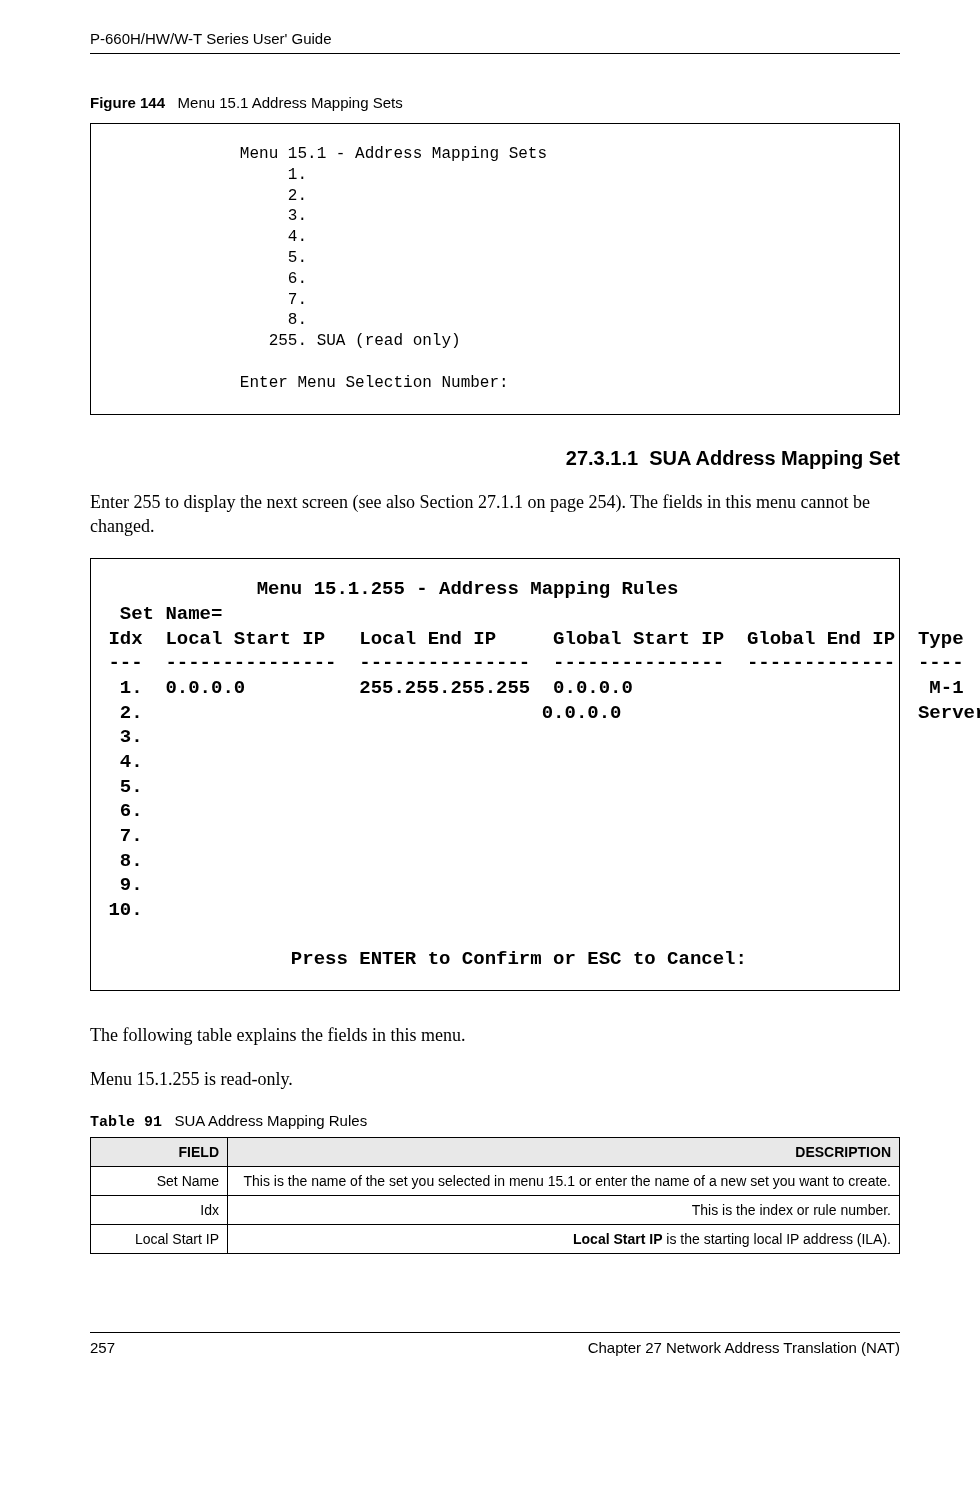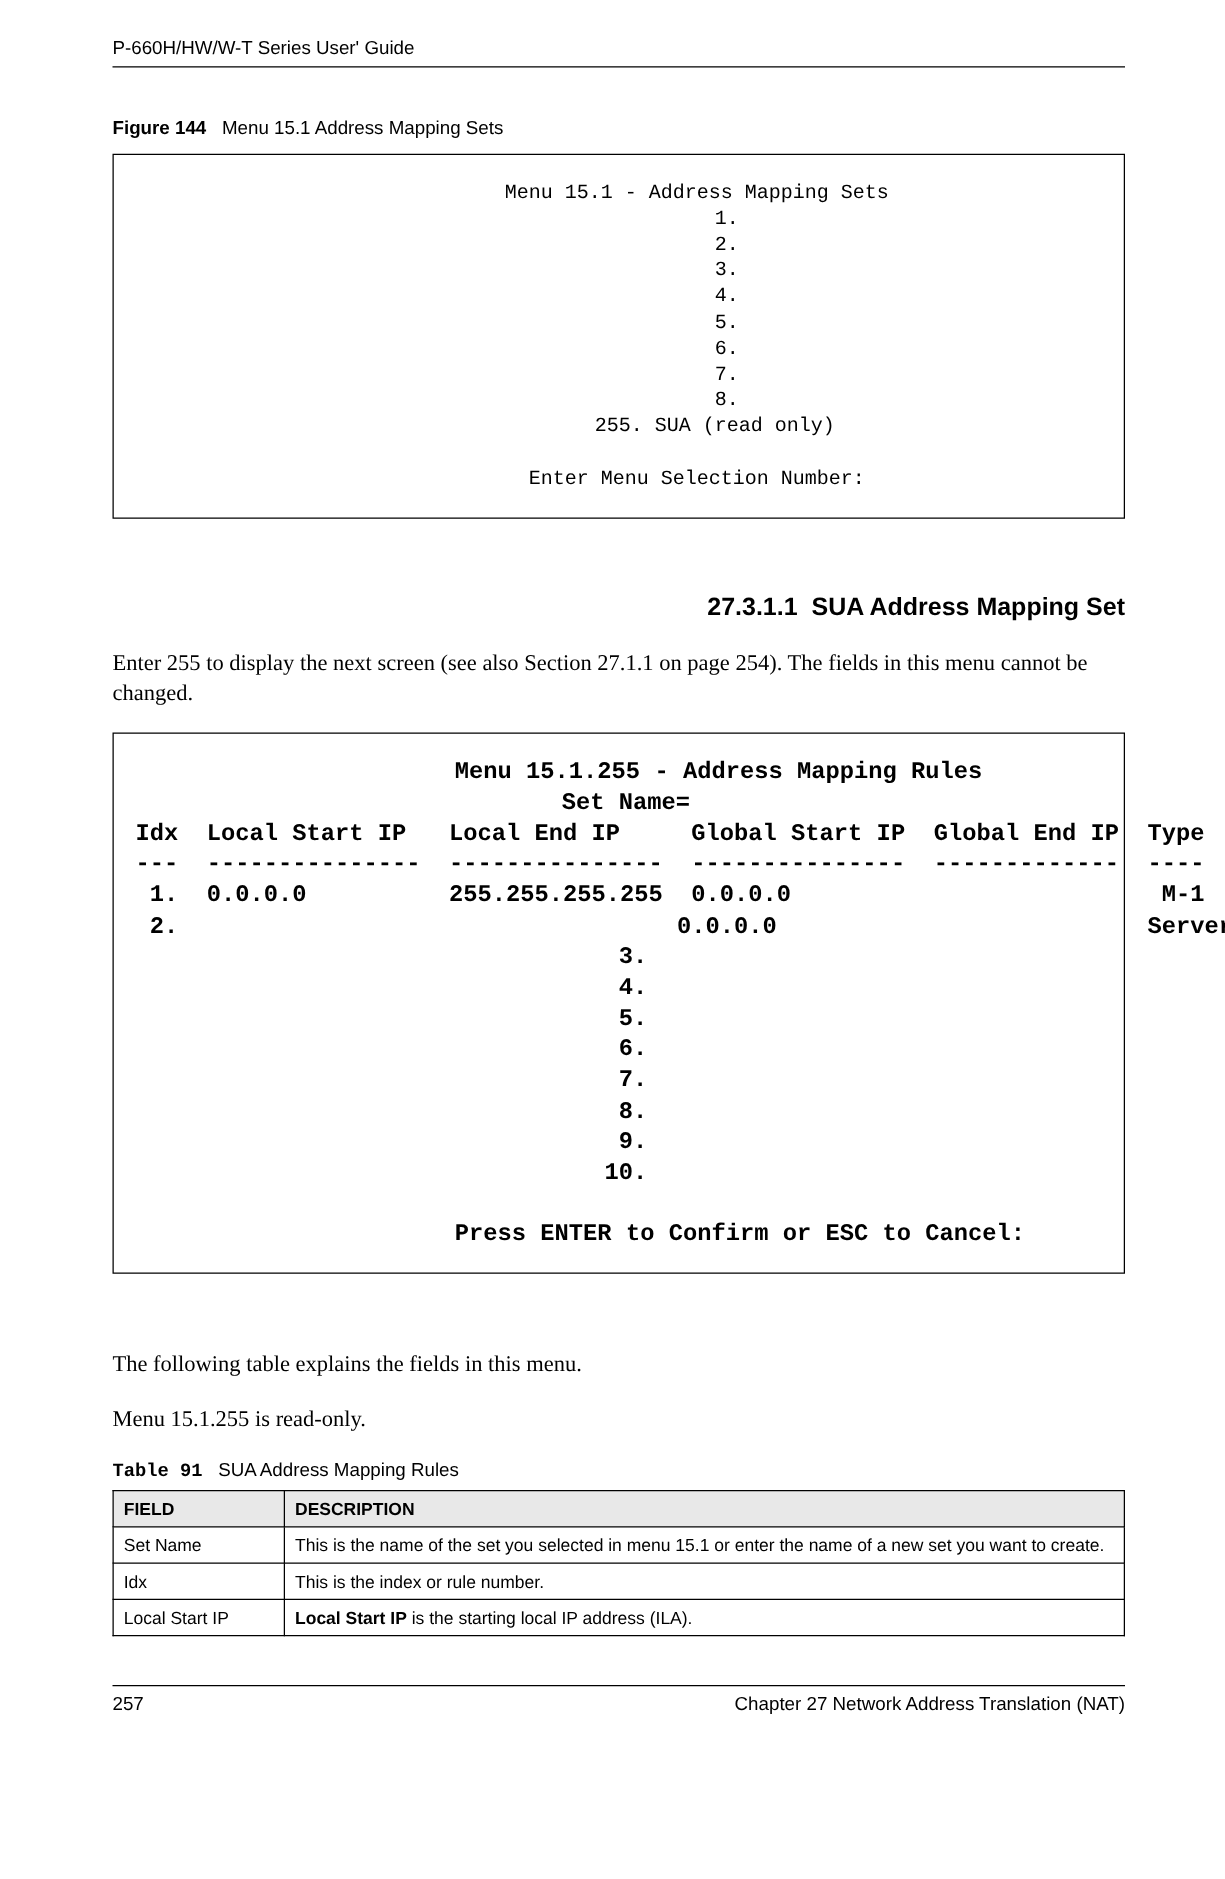--- a/index.html
+++ b/index.html
@@ -27,22 +27,21 @@
     margin: 0 0 12px 0;
   }
   .fig-caption .figno { font-weight: bold; }
   .code-box {
     border: 1.5px solid #000;
     padding: 20px 24px;
     font-family: "Courier New", Courier, monospace;
     font-size: 16px;
     line-height: 1.3;
     white-space: pre;
-    margin-bottom: 60px;
-    text-align: center;
+    margin-bottom: 32px;
   }
   .code-box.wide {
     padding: 18px 6px;
     font-size: 19px;
     font-weight: bold;
   }
   h3.subhead {
     font-family: Arial, Helvetica, sans-serif;
     font-weight: bold;
     font-size: 20px;
@@ -64,39 +63,39 @@
   .tbl-caption .tblno { font-weight: bold; font-family: Liberation Mono, monospace; }
   table.fields {
     border-collapse: collapse;
     width: 100%;
     font-family: Arial, Helvetica, sans-serif;
     font-size: 14px;
   }
   table.fields th, table.fields td {
     border: 1px solid #000;
     padding: 6px 8px;
-    text-align: left;
+    text-align: right;
     vertical-align: top;
   }
   table.fields th {
     background: #e8e8e8;
     font-weight: bold;
   }
   table.fields td.fieldname {
     width: 120px;
     margin-top: 36px;
   }
   .footer {
     display: flex;
     justify-content: space-between;
     font-family: Arial, Helvetica, sans-serif;
     font-size: 15px;
     border-top: 1.5px solid #000;
     padding-top: 6px;
-    margin-top: 39px;
+    margin-top: 78px;
   }
 </style>
 </head>
 <body>
 
 <div class="page">
 
   <div class="running-header">P-660H/HW/W-T Series User' Guide</div>
 
   <p class="fig-caption">

